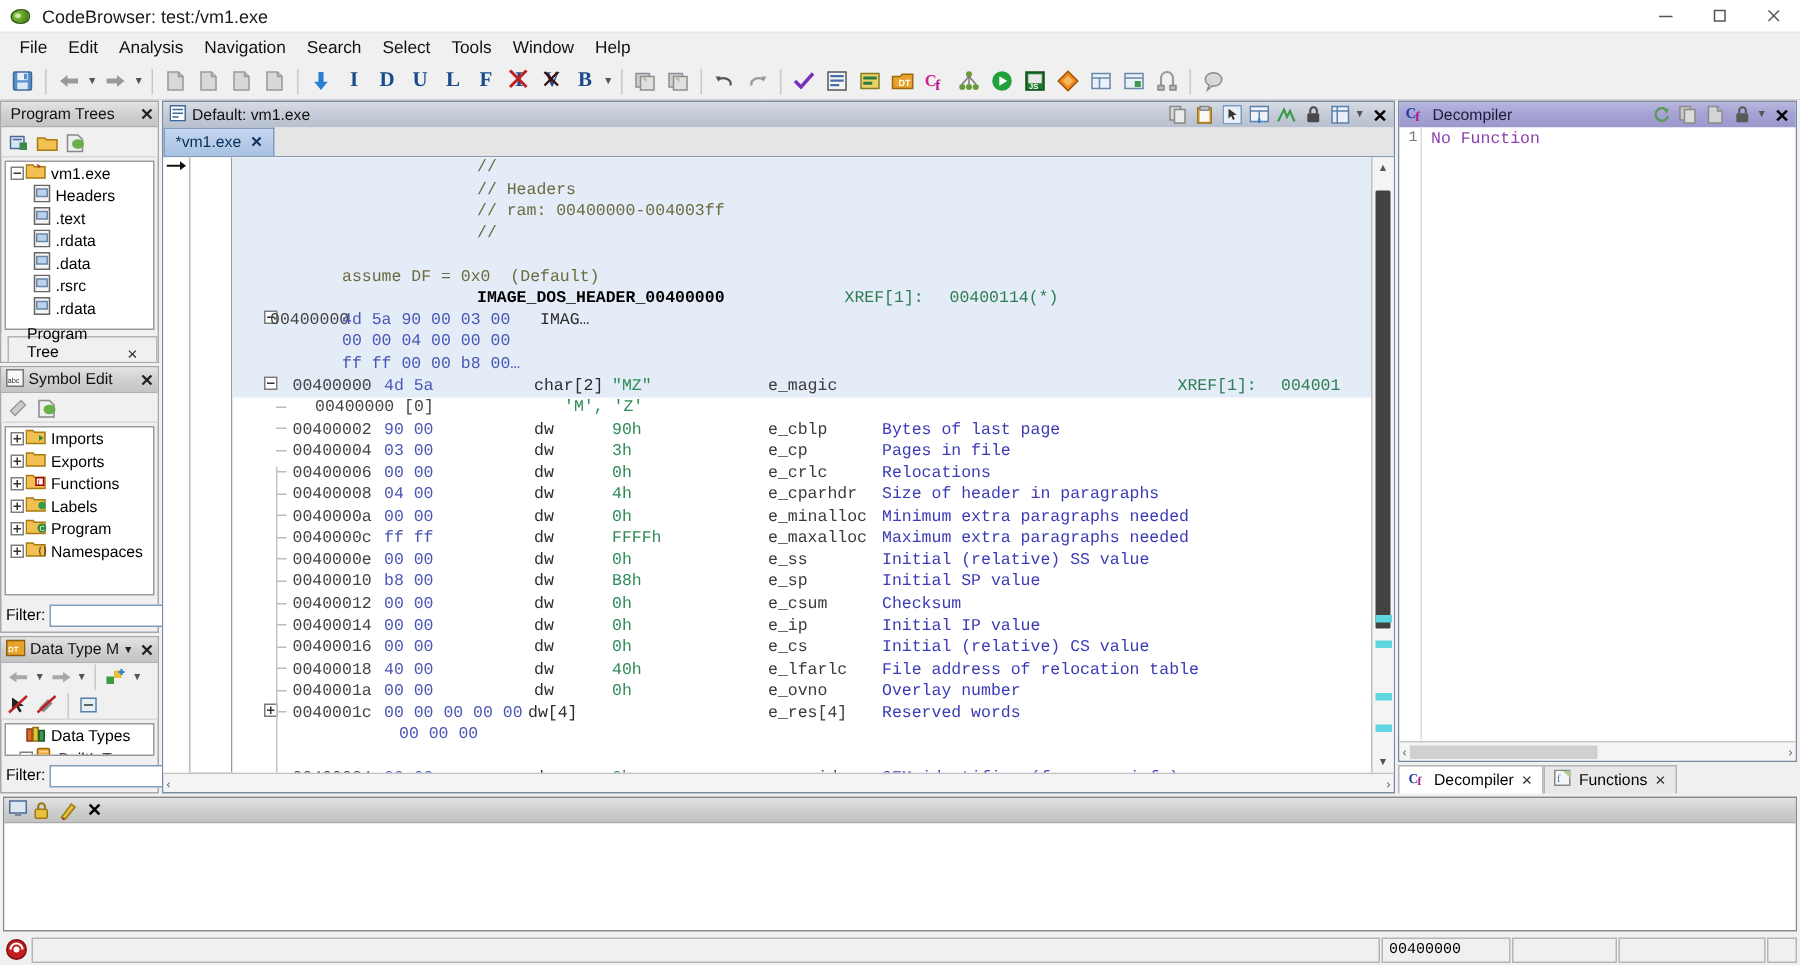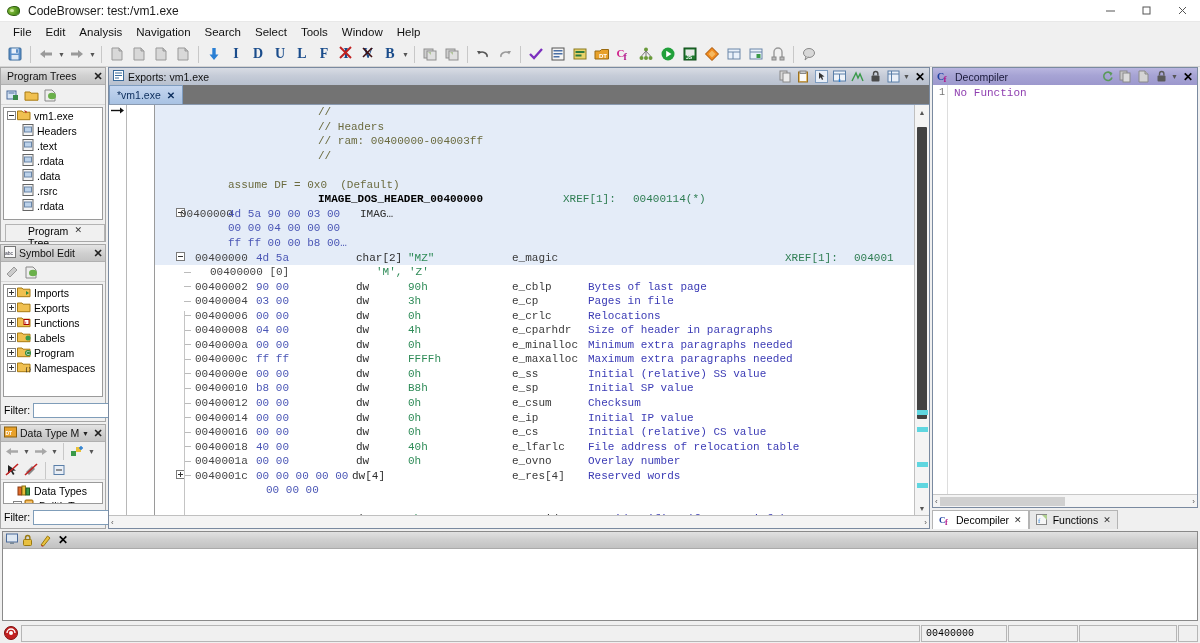--- a/index.html
+++ b/index.html
@@ -71,39 +71,39 @@
   .ptb { width:19px;height:18px; display:flex;align-items:center;justify-content:center;}
   .tree { background:#fff; border:1px solid #9a9a9a; margin:2px; flex:1; overflow:hidden; font-size:10.5px; }
   .trow { height:15px; display:flex; align-items:center; padding-left:2px; white-space:nowrap; }
   .exp { width:11px; height:11px; display:flex; align-items:center; justify-content:center; flex:none; }
   .expbox { width:9px;height:9px;border:1px solid #808080;background:#fff; position:relative; }
   .expbox:before{content:"";position:absolute;left:1px;top:3px;width:5px;height:1px;background:#333;}
   .expbox.plus:after{content:"";position:absolute;left:3px;top:1px;width:1px;height:5px;background:#333;}
   .tlabel { margin-left:3px; color:#000; }
   .tabstrip { height:19px; display:flex; align-items:flex-end; background:#f0f0f0; flex:none; padding-left:4px;}
   .ptab {
-    height:17px; display:flex;align-items:flex-start; padding:0 22px;
+    height:17px; display:flex;align-items:flex-end; padding:0 12px;
     background:#f0f0f0; border:1px solid #b4b4b4; border-bottom:none; font-size:10.5px;
   }
   .ptab .cx{margin-left:5px;font-size:9px;color:#333;}
   .filterrow { height:22px; display:flex; align-items:center; padding:0 3px; flex:none; gap:3px; }
   .filterrow .lbl { font-size:10.5px; }
   .filterbox { flex:1; height:15px; background:#fff; border:1px solid #7f9db9; }
 
   
   .center { flex:1; min-width:0; display:flex; flex-direction:column; padding:0 2px 0 2px;}
   .listing-panel { flex:1; display:flex; flex-direction:column; border:1px solid #7a8aa0; min-height:0; background:#fff; }
   .lst-hdr {
     height:17px; display:flex; align-items:center; flex:none;
     background: linear-gradient(to bottom, #d8dce4 0%, #c6ccd8 45%, #b8c0ce 100%);
     padding-left:4px;
   }
   .lst-hdr .t{ flex:1; font-size:10.5px; margin-left:4px; color:#111;}
   .hicon{ width:18px;height:16px;display:flex;align-items:center;justify-content:center;}
-  .lst-tabs{ height:20px; background:#737373; display:flex; align-items:flex-end; border-bottom:1px solid #8a9ab0; flex:none;}
+  .lst-tabs{ height:20px; background:#e5e5e5; display:flex; align-items:flex-end; border-bottom:1px solid #8a9ab0; flex:none;}
   .ltab{
     height:19px; display:flex;align-items:center;padding:0 7px; font-size:10.5px;
     background: linear-gradient(to bottom,#c5d6ef,#a8c2e3); color:#0b2d5c;
     border:1px solid #7f9dc0; border-bottom:none;
   }
   .ltab .cx{ margin-left:6px; font-weight:bold; font-size:10px; }
   .lst-body{ flex:1; display:flex; min-height:0; background:#fff; }
   .lst-margin{ width:18px; flex:none; background:#fff; border-right:1px solid #b8b8b8; position:relative;}
   .lst-margin2{ width:28px; flex:none; background:#fff; border-right:1px solid #9a9a9a;}
   .code{
@@ -688,21 +688,21 @@
       </div>
     </div>
 
     <div class="center">
       <div class="listing-panel">
         <div class="lst-hdr">
           <span><svg width="11" height="11" viewBox="0 0 11 11">
                 <rect x="0.5" y="0.5" width="10" height="10" fill="#fff" stroke="#3a6a9a"></rect>
                 <path d="M2 3 h7 M2 5.5 h7 M2 8 h4" stroke="#3a6a9a"></path>
               </svg></span>
-          <span class="t">Exports: vm1.exe</span>
+          <span class="t">Default: vm1.exe</span>
           <span class="hicon">
               <svg width="13" height="13" viewBox="0 0 13 13">
                 <rect x="1" y="1" width="7" height="9" fill="#d8d8d8" stroke="#888"></rect>
                 <rect x="4" y="3" width="7" height="9" fill="#ececec" stroke="#888"></rect>
               </svg>
             </span>
           <span class="hicon">
               <svg width="13" height="13" viewBox="0 0 13 13">
                 <rect x="1.5" y="2" width="9" height="10" fill="#e8c070" stroke="#9a7020"></rect>
                 <rect x="3" y="1" width="6" height="2.5" fill="#c8c8c8" stroke="#888"></rect>

